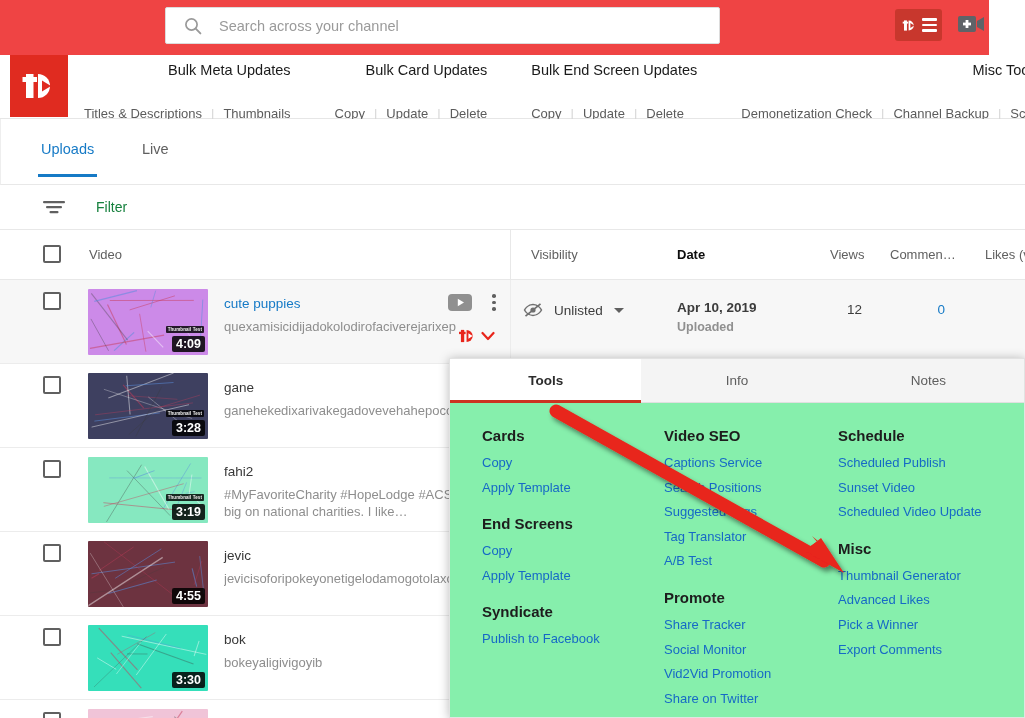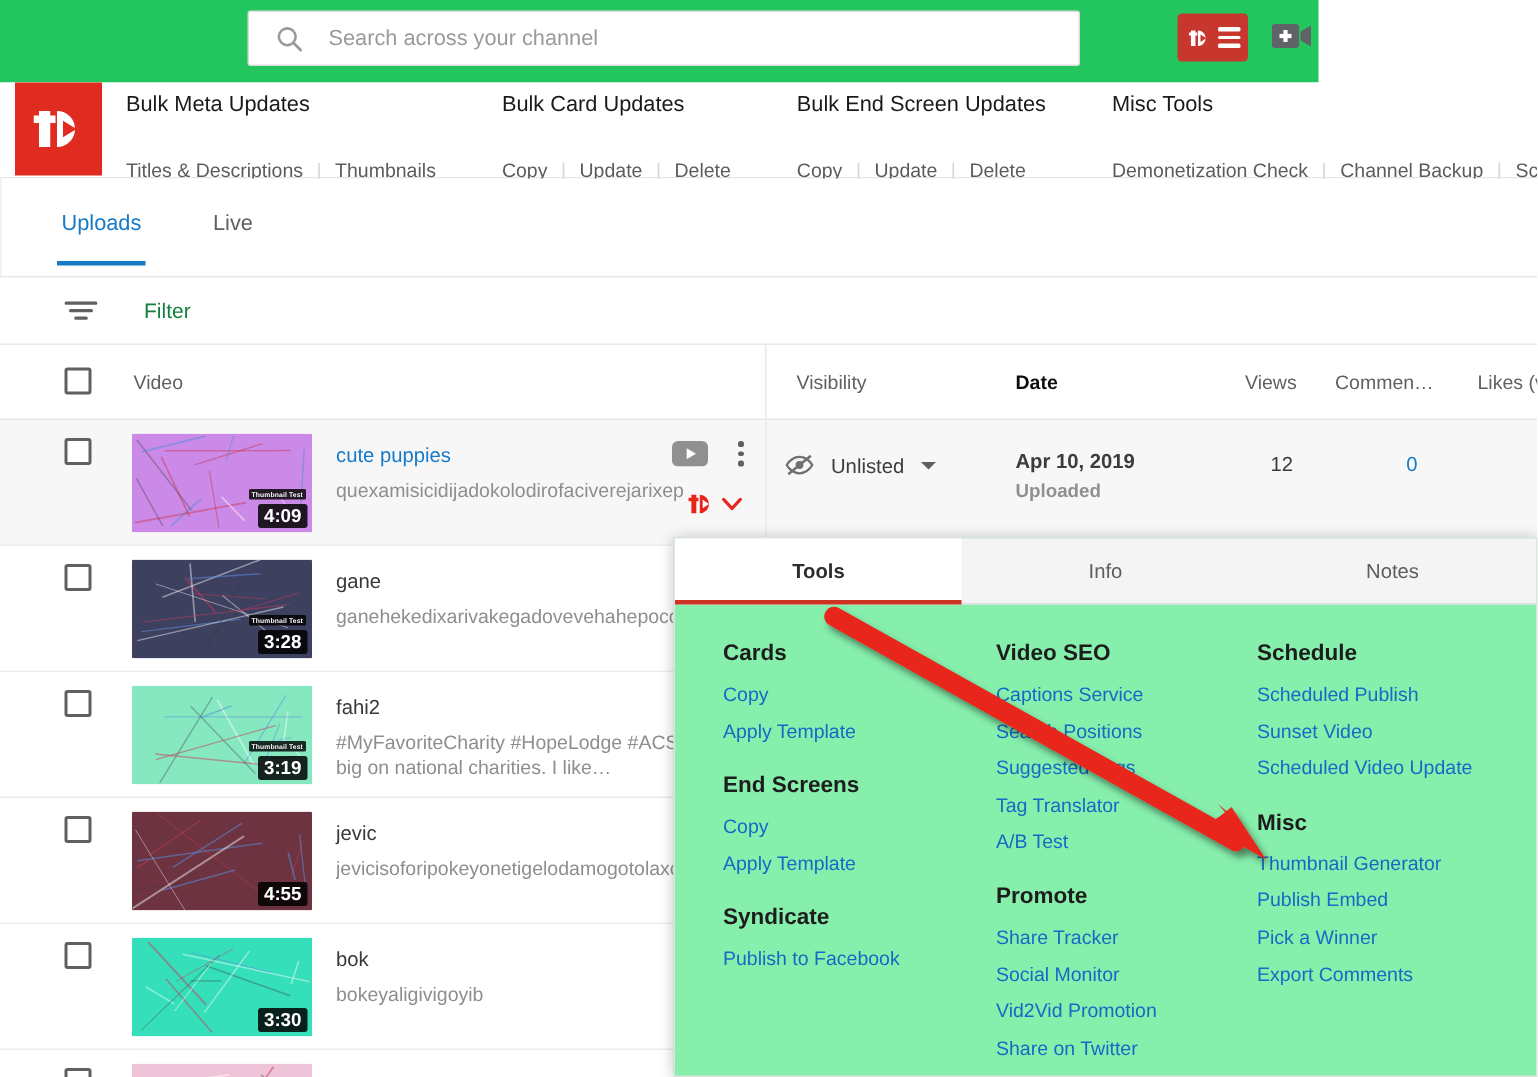--- a/index.html
+++ b/index.html
@@ -8,22 +8,22 @@
     width: 1025px; height: 718px;
     overflow: hidden;
     background: #ffffff;
     font-family: "Liberation Sans", sans-serif;
     -webkit-font-smoothing: antialiased;
   }
   #app { position: relative; width: 1025px; height: 718px; overflow: hidden; background:#fff; }
 
   
   .topbar {
-    position: absolute; top: 0; left: 0; width: 879px; height: 55px;
-    background: #22c55e; display: flex; align-items: center;
+    position: absolute; top: 0; left: 0; width: 989px; height: 55px;
+    background: #ef4444; display: flex; align-items: center;
   }
   .search-wrap {
     position: absolute; left: 165px; top: 7px;
     width: 555px; height: 37px;
     border: 1px solid #dcdcdc; border-radius: 2px;
     display: flex; align-items: center; background: #fff;
   }
   .search-icon { margin-left: 17px; width: 20px; height: 20px; display:flex; align-items:center; justify-content:center; }
   .search-icon svg { display:block; }
   .search-input {
@@ -53,21 +53,21 @@
     position: absolute; top: 55px; left: 0; width: 1025px; height: 64px;
     background: #fff; border-bottom: 1px solid #e6e6e6;
   }
   .tb-brand {
     position: absolute; left: 10px; top: 0px; width: 58px; height: 62px;
     background: #e02b20; display: flex; align-items: center; justify-content: center;
   }
   .nav-groups { position: absolute; left: 84px; top: 7px; display: flex; white-space: nowrap; }
   .nav-group { margin-right: 44px; }
   .nav-group:last-child { margin-right: 0; }
-  .nav-group-title { font-size: 14.5px; color: #1a1a1a; margin-bottom: 6px; font-weight: 400; }
+  .nav-group-title { font-size: 14.5px; color: #1a1a1a; margin-bottom: 6px; font-weight: 400; text-align: right; }
   .nav-links { display: flex; font-size: 13px; color: #5b5b5b; margin-top: 28px; }
   .nav-links a { color: #5b5b5b; text-decoration: none; cursor: pointer; }
   .nav-sep { color: #d6d6d6; margin: 0 9px; }
 
   
   .maintabs {
     position: absolute; top: 119px; left: 0; width: 1025px; height: 66px;
     background: #fff; border-bottom: 1px solid #e8e8e8;
     border-left: 1px solid #eee;
   }
@@ -570,21 +570,21 @@
         <div class="col col-abs3">
           <div class="grp">
             <div class="grp-title">Schedule</div>
             <a>Scheduled Publish</a>
             <a>Sunset Video</a>
             <a>Scheduled Video Update</a>
           </div>
           <div class="grp">
             <div class="grp-title">Misc</div>
             <a>Thumbnail Generator</a>
-            <a>Publish Embed</a>
+            <a>Advanced Likes</a>
             <a>Pick a Winner</a>
             <a>Export Comments</a>
           </div>
         </div>
       </div>
   </div>
 
   <svg class="arrow-layer" viewBox="0 0 1025 718">
     <defs>
       <filter id="ashadow" x="-20%" y="-20%" width="150%" height="150%">

